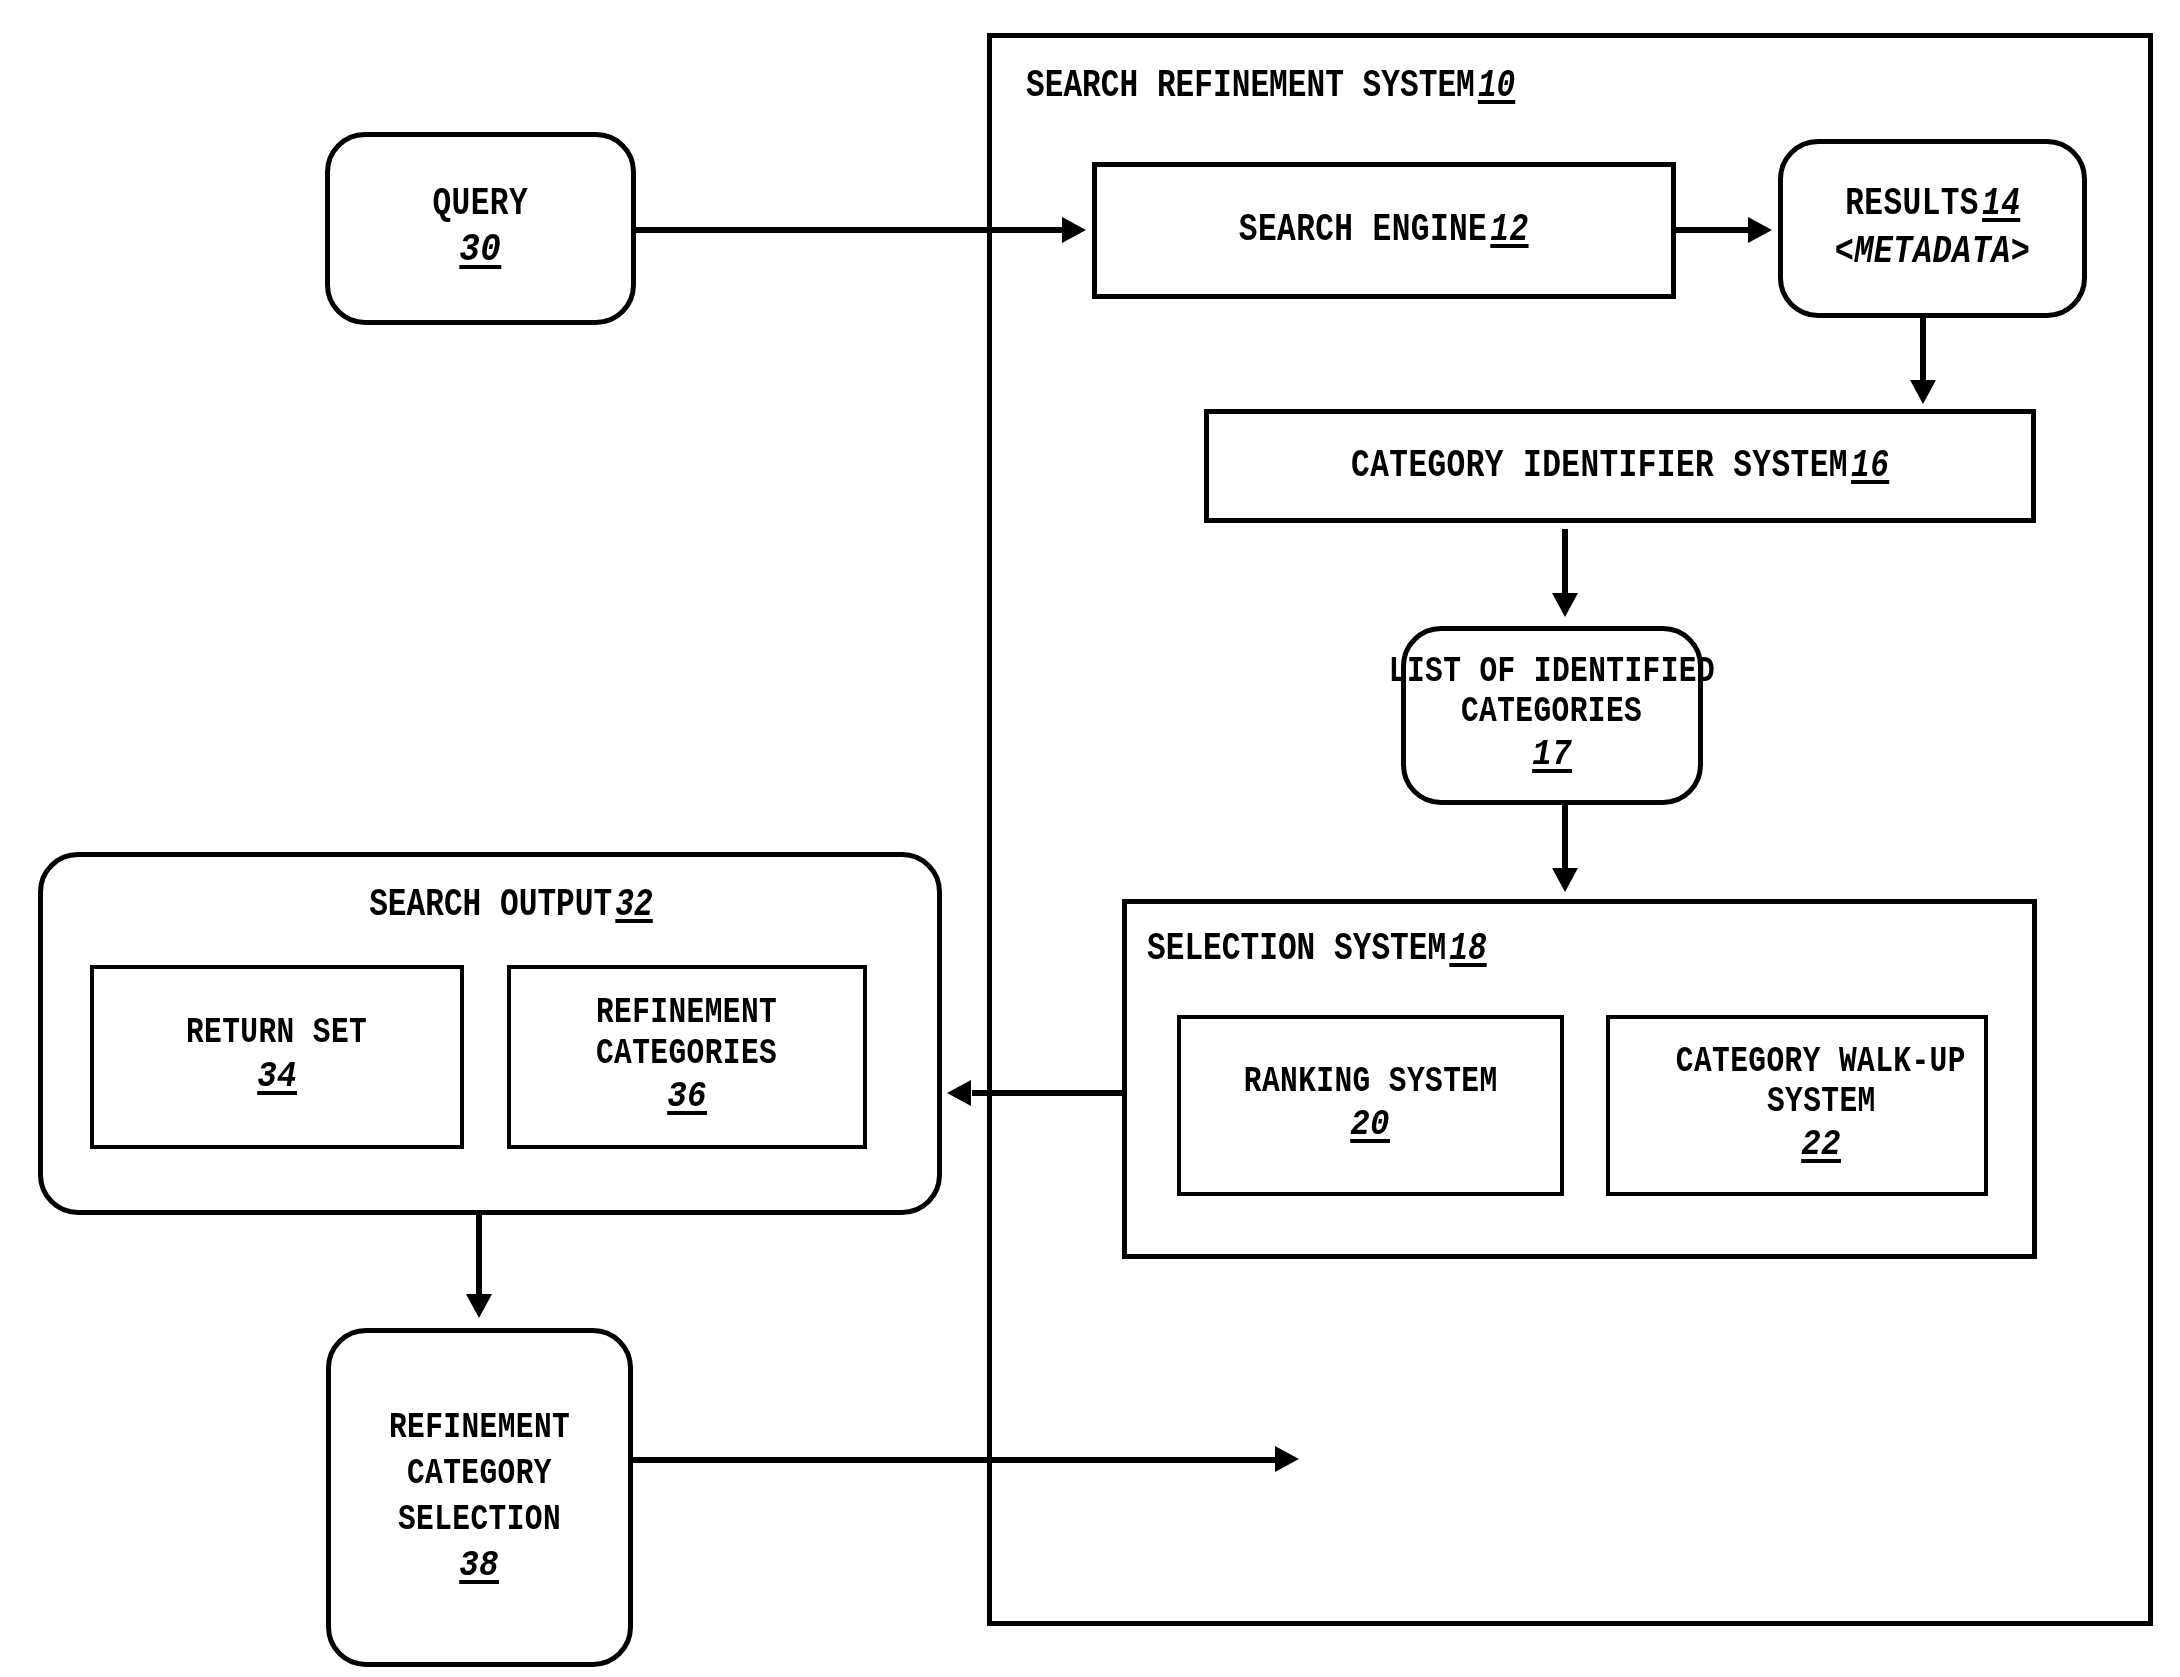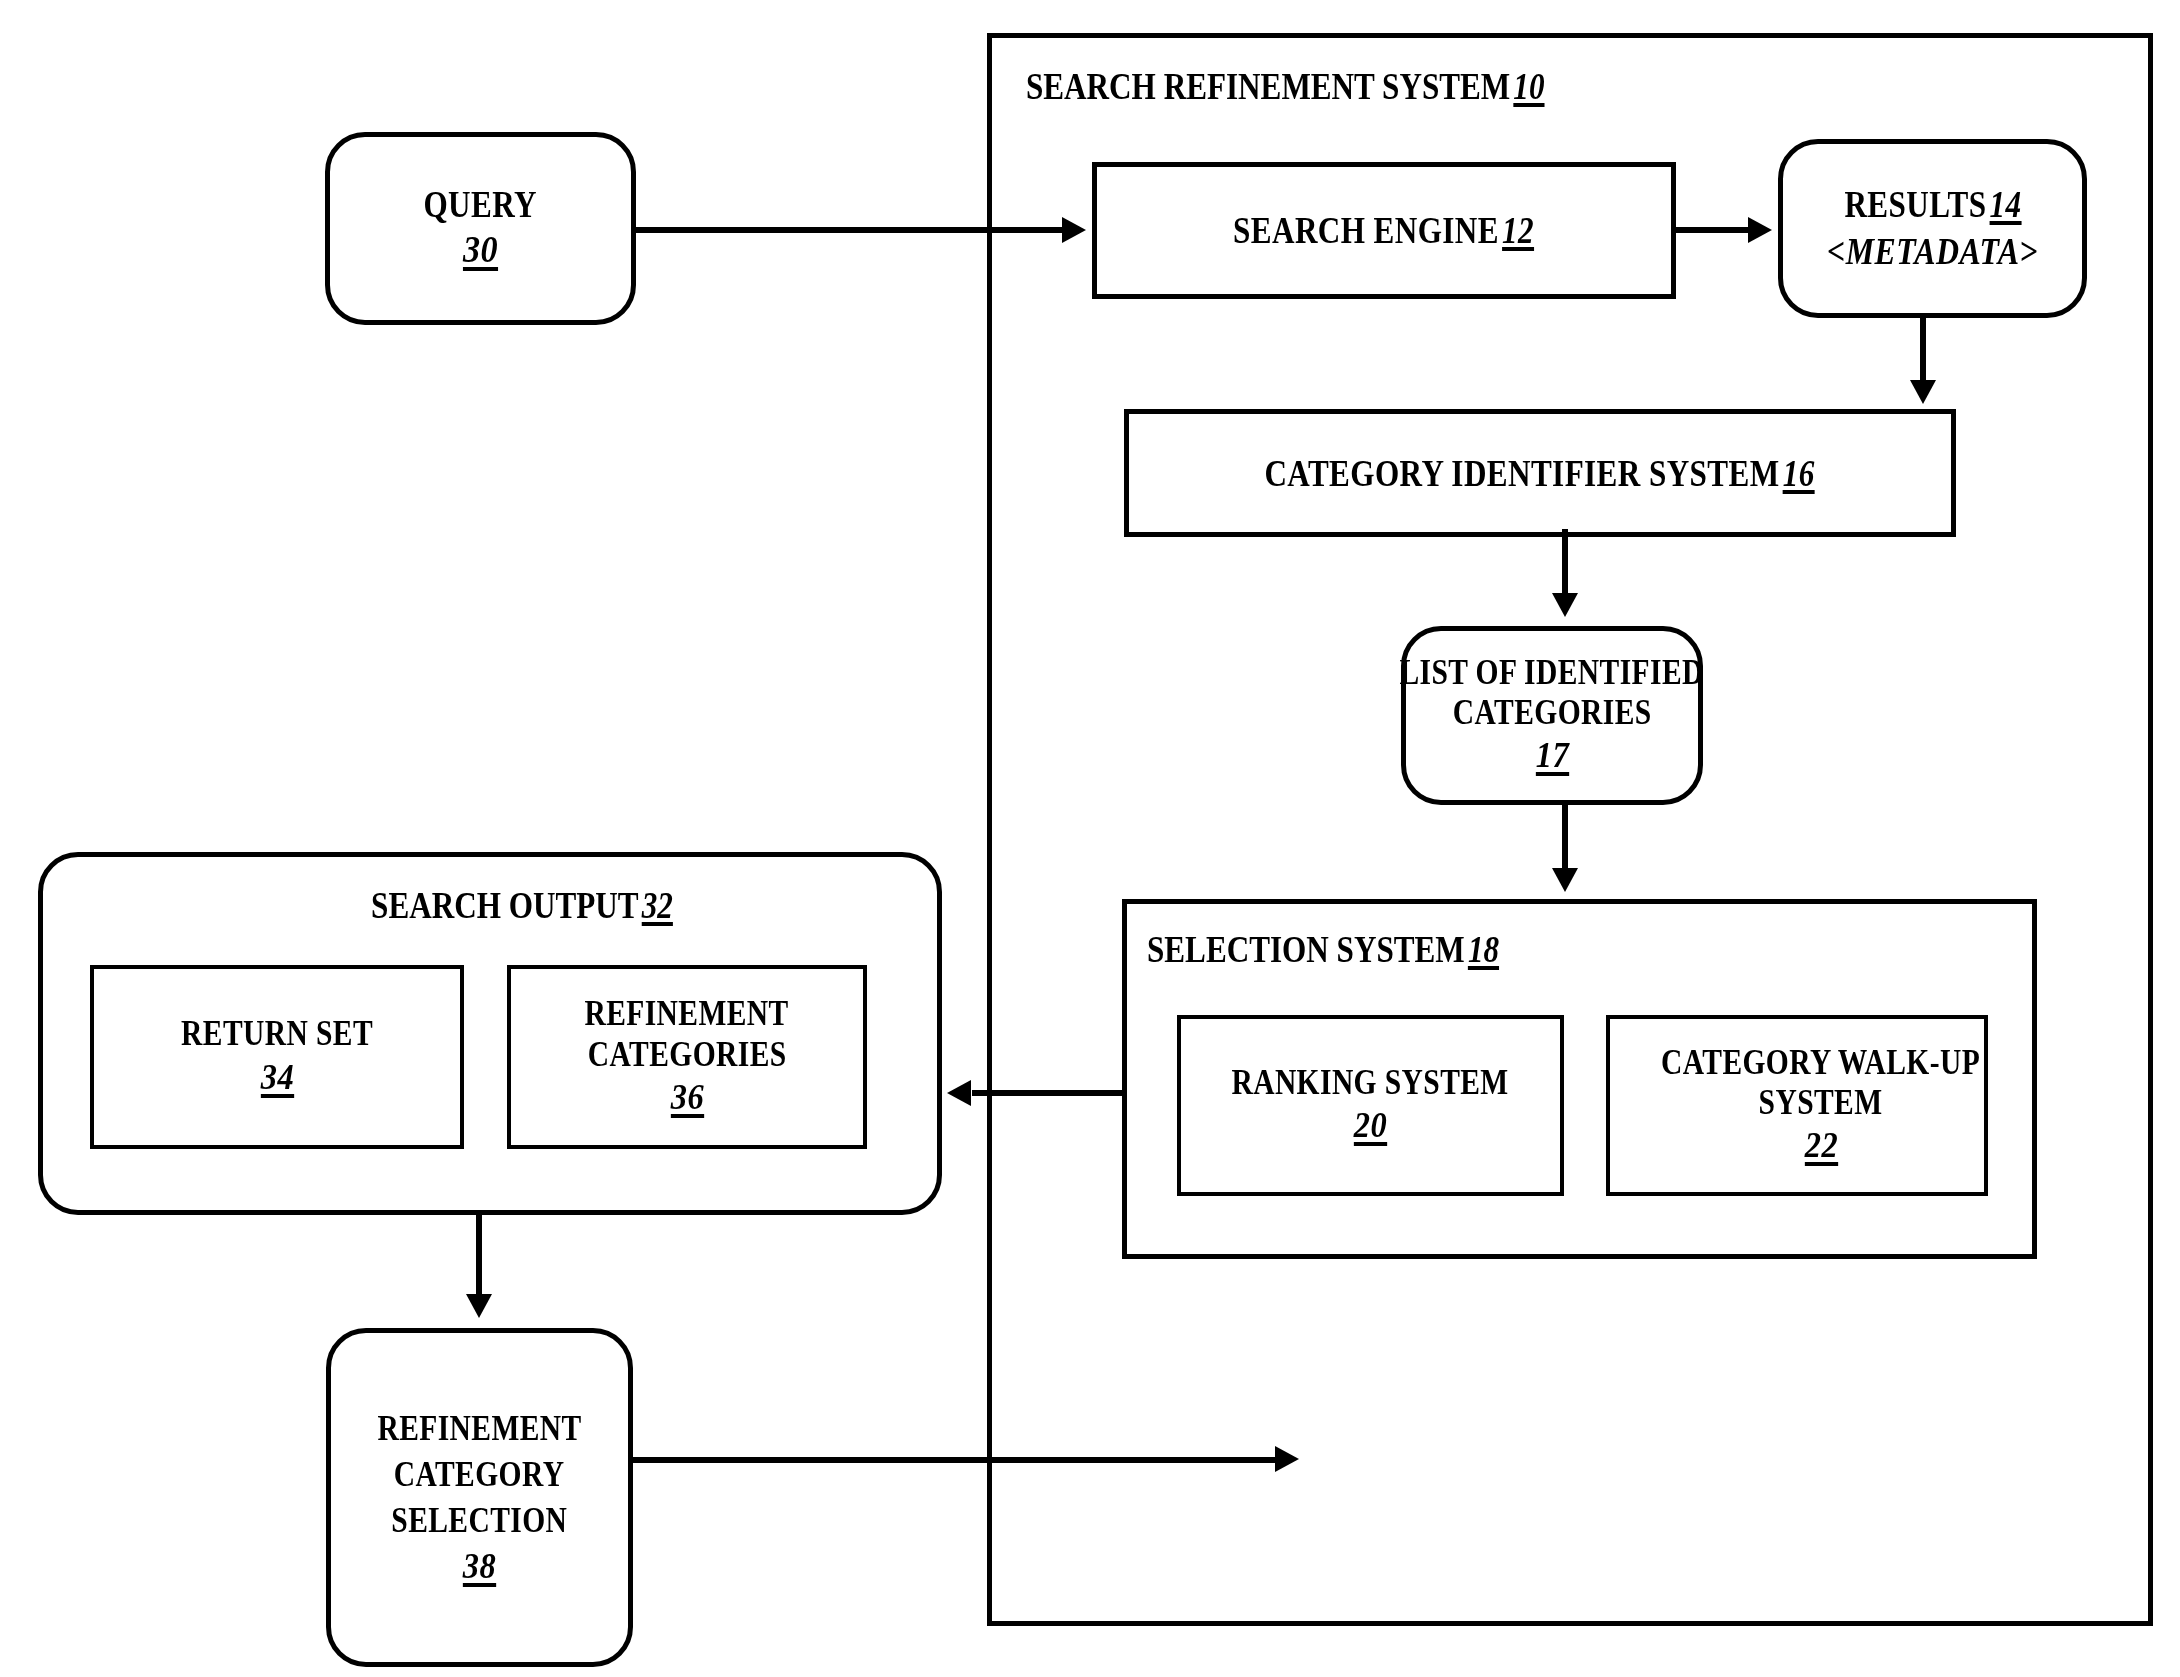--- a/index.html
+++ b/index.html
@@ -6,21 +6,21 @@
   html, body {
     margin: 0;
     padding: 0;
     background: #ffffff;
   }
   #canvas {
     position: relative;
     width: 2181px;
     height: 1678px;
     background: #ffffff;
-    font-family: Liberation Serif, serif;
+    font-family: Liberation Mono, monospace;
     overflow: hidden;
   }
 
   
   .node {
     position: absolute;
     box-sizing: border-box;
     border: 5.6px solid #000000;
     background: #ffffff;
     display: flex;
@@ -104,21 +104,21 @@
   #results-node .meta {
     font-style: italic;
     font-weight: 700;
     transform: scaleX(0.84);
     display: block;
     line-height: 1.2;
     padding-top: 3.8px;
   }
 
   #category-identifier-node {
-    left: 1124px; top: 409px; width: 832px; height: 128px;
+    left: 1204px; top: 409px; width: 832px; height: 114px;
     font-size: 38px;
   }
 
   #list-categories-node {
     left: 1401px; top: 626px; width: 302px; height: 179px;
     font-size: 36px;
   }
 
   #selection-system {
     position: absolute;

